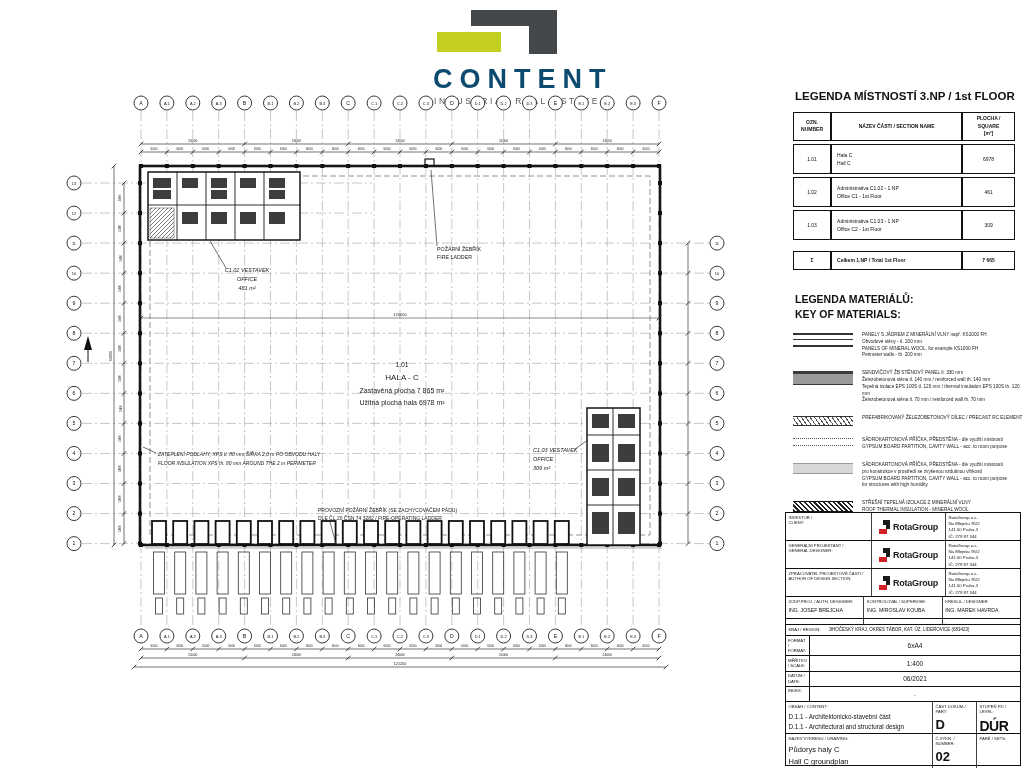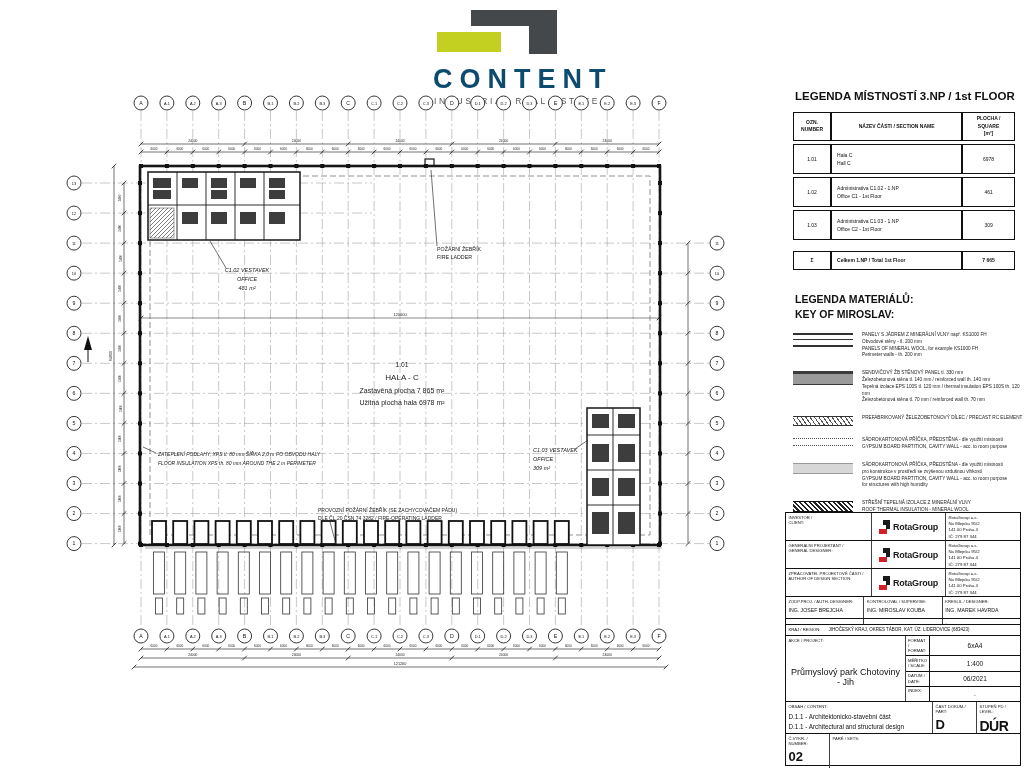--- a/index.html
+++ b/index.html
@@ -701,21 +701,21 @@
           <tr>
         <td class="ctr">Σ</td>
         <td class="nm">Celkem 1.NP / Total 1st Floor</td>
         <td class="ctr">7 665</td>
       </tr>
     </tbody>
       </table>
 
     <div class="mat-head">
       <span>LEGENDA MATERIÁLŮ:</span>
-      <span>KEY OF MIROSLAV:</span>
+      <span>KEY OF MATERIALS:</span>
     </div>
 
     <div class="mat">
       <div class="sw sw1"></div>
       <div class="mt">
         <span>PANELY S JÁDREM Z MINERÁLNÍ VLNY např. KS1000 FH</span>
         <span>Obvodové stěny - tl. 200 mm</span>
         <span>PANELS OF MINERAL WOOL, for example KS1000 FH</span>
         <span>Perimeter walls - th. 200 mm</span>
       </div>
@@ -852,24 +852,20 @@
       <div class="c last" style="flex:1;font-size:5px;line-height:3px;">.</div>
     </div>
 
     <div class="r" style="height:11px;">
       <div class="c last kraj" style="flex:1;">
         <b>KRAJ / REGION:</b><span>JIHOČESKÝ KRAJ, OKRES TÁBOR, KAT. ÚZ. LIDEROVICE (683423)</span>
       </div>
     </div>
 
     <div class="r" style="height:66px;">
-      <div class="c" style="flex:1;">
-        <div class="lb">AKCE / PROJECT:</div>
-        <div class="projname">Průmyslový park Chotoviny - Jih</div>
-      </div>
       <div class="c last metacell" style="width:88px;padding:0;">
         <div class="metarow">
           <div class="ml">FORMÁT / FORMAT:</div>
           <div class="mv">6xA4</div>
         </div>
         <div class="metarow">
           <div class="ml">MĚŘÍTKO / SCALE:</div>
           <div class="mv">1:400</div>
         </div>
         <div class="metarow">
@@ -895,20 +891,27 @@
         <div class="lb">ČÁST DOKUM./ PART:</div>
         <div class="bigval">D</div>
       </div>
       <div class="c last" style="width:43px;">
         <div class="lb">STUPEŇ PD / LEVEL:</div>
         <div class="dur">DÚR</div>
       </div>
     </div>
 
     <div class="r" style="height:33.5px;border-bottom:none;">
+      <div class="c" style="flex:1;">
+        <div class="lb">NÁZEV VÝKRESU / DRAWING:</div>
+        <div class="drw">
+          <span>Půdorys haly C</span>
+          <span>Hall C groundplan</span>
+        </div>
+      </div>
       <div class="c" style="width:44px;">
         <div class="lb">Č.VÝKR. / NUMBER:</div>
         <div class="bigval">02</div>
       </div>
       <div class="c last" style="width:43px;">
         <div class="lb">PARÉ / SETS:</div>
       </div>
     </div>
   </div>
 

